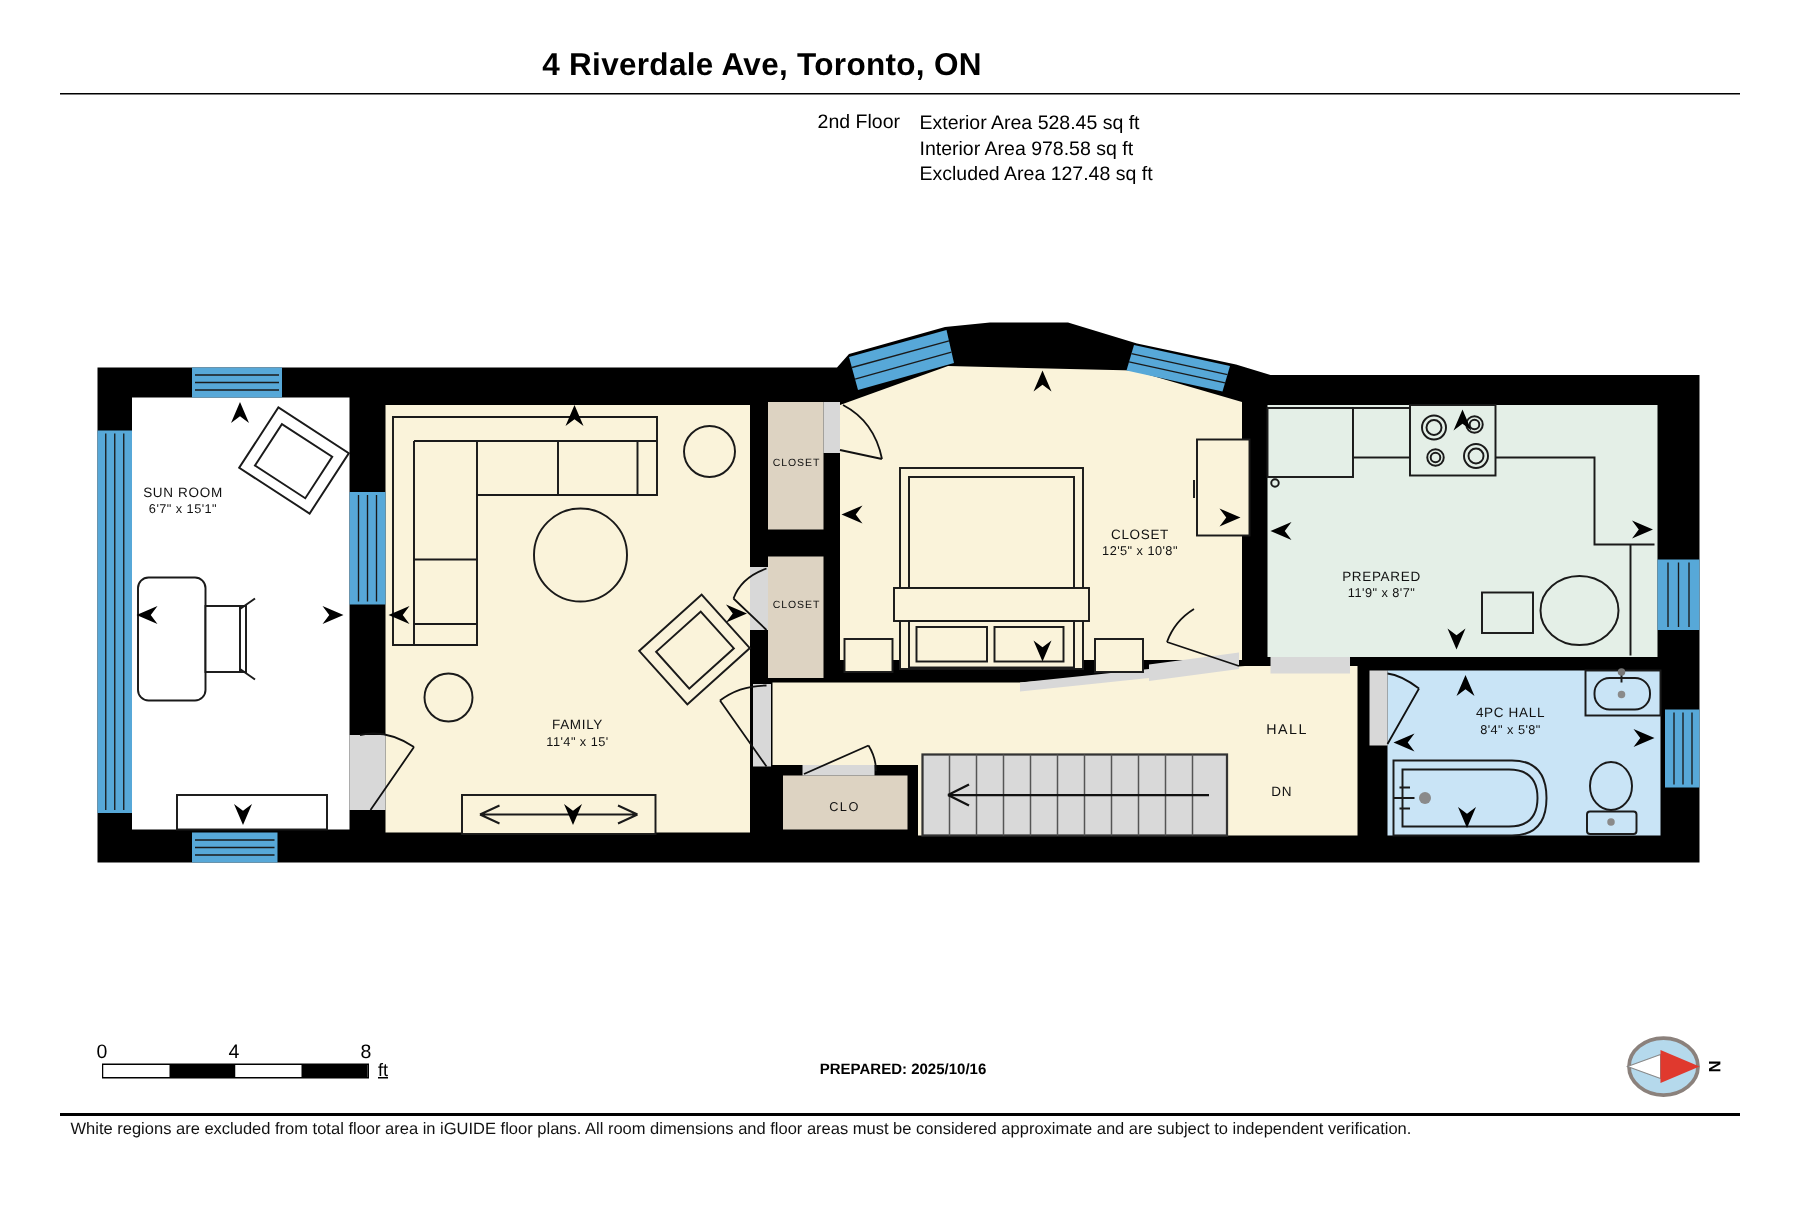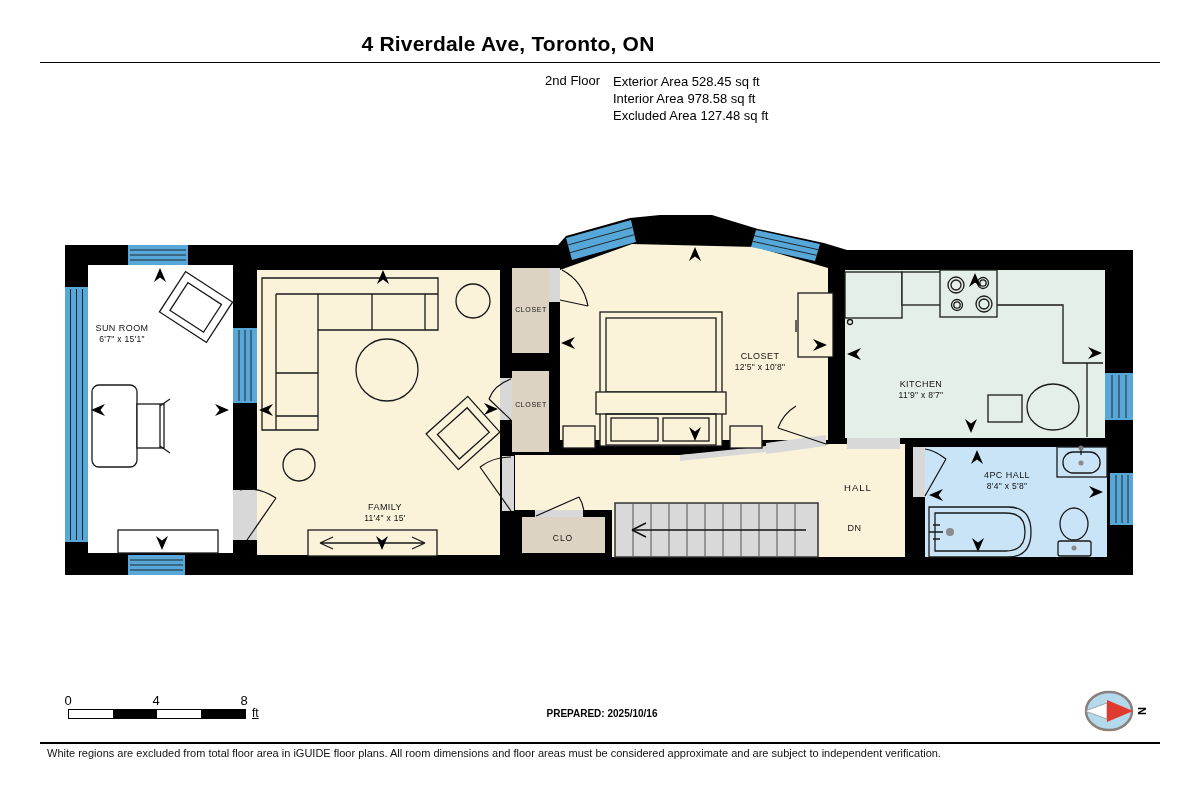--- a/index.html
+++ b/index.html
@@ -262,30 +262,30 @@
     <ellipse cx="1109" cy="711" rx="23" ry="19" style="fill:var(--compass-blue)" stroke="#8b817c" stroke-width="2.5"></ellipse>
     <polygon points="1085,711 1107,703 1107,719" fill="#fff" stroke="#888" stroke-width="0.7"></polygon>
     <polygon points="1107,700 1133,711 1107,722" style="fill:var(--compass-red)"></polygon>
   </g>
 </svg>
 
 <div class="rlabel" style="left:122px;top:334px">
   <div>SUN ROOM</div>
   <div class="dims">6'7" x 15'1"</div>
 </div>
-<div class="rlabel" style="left:385px;top:513px">
+<div class="rlabel" style="left:385px;top:489px">
   <div>FAMILY</div>
   <div class="dims">11'4" x 15'</div>
 </div>
 <div class="rlabel" style="left:760px;top:362px">
   <div>CLOSET</div>
   <div class="dims">12'5" x 10'8"</div>
 </div>
 <div class="rlabel" style="left:921px;top:390px">
-  <div>KITCHEN</div>
+  <div>PREPARED</div>
   <div class="dims">11'9" x 8'7"</div>
 </div>
 <div class="rlabel" style="left:1007px;top:481px">
   <div>4PC HALL</div>
   <div class="dims">8'4" x 5'8"</div>
 </div>
 <div class="rlabel halllbl" style="left:858px;top:487px">HALL</div>
 <div class="rlabel closetlbl" style="left:531px;top:309px">CLOSET</div>
 <div class="rlabel closetlbl" style="left:531px;top:404px">CLOSET</div>
 <div class="rlabel clolbl" style="left:563px;top:538px">CLO</div>

